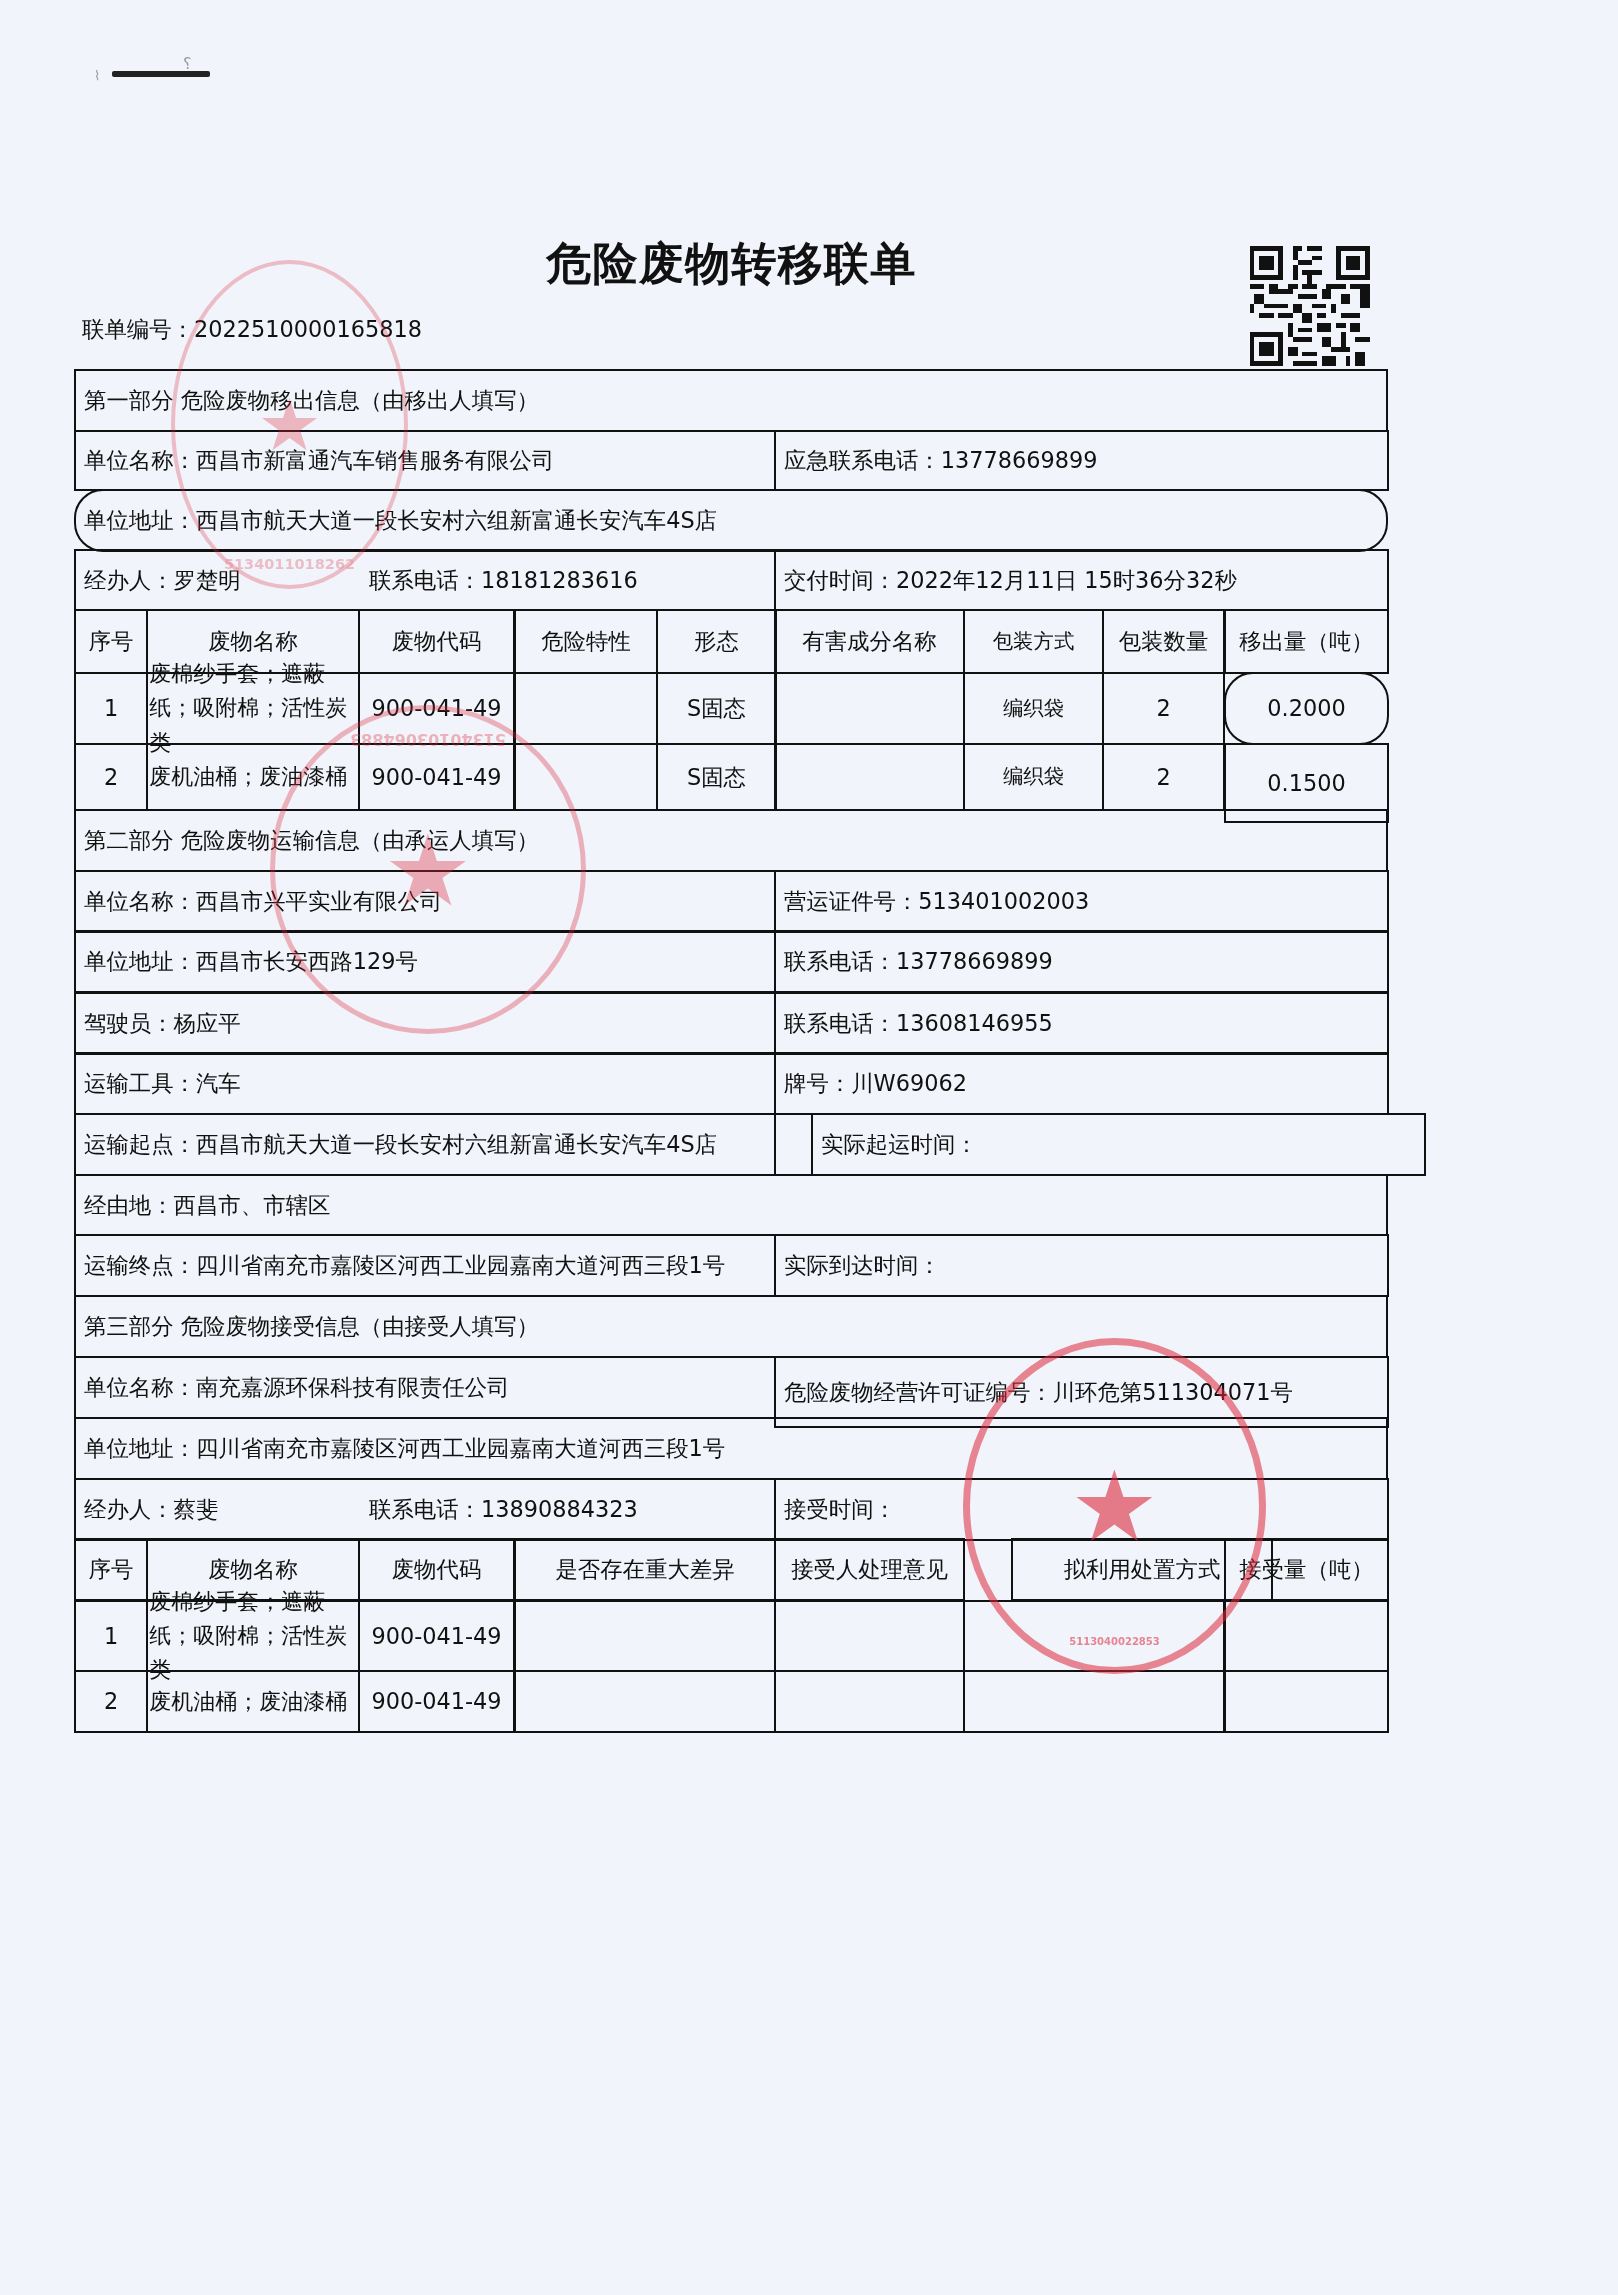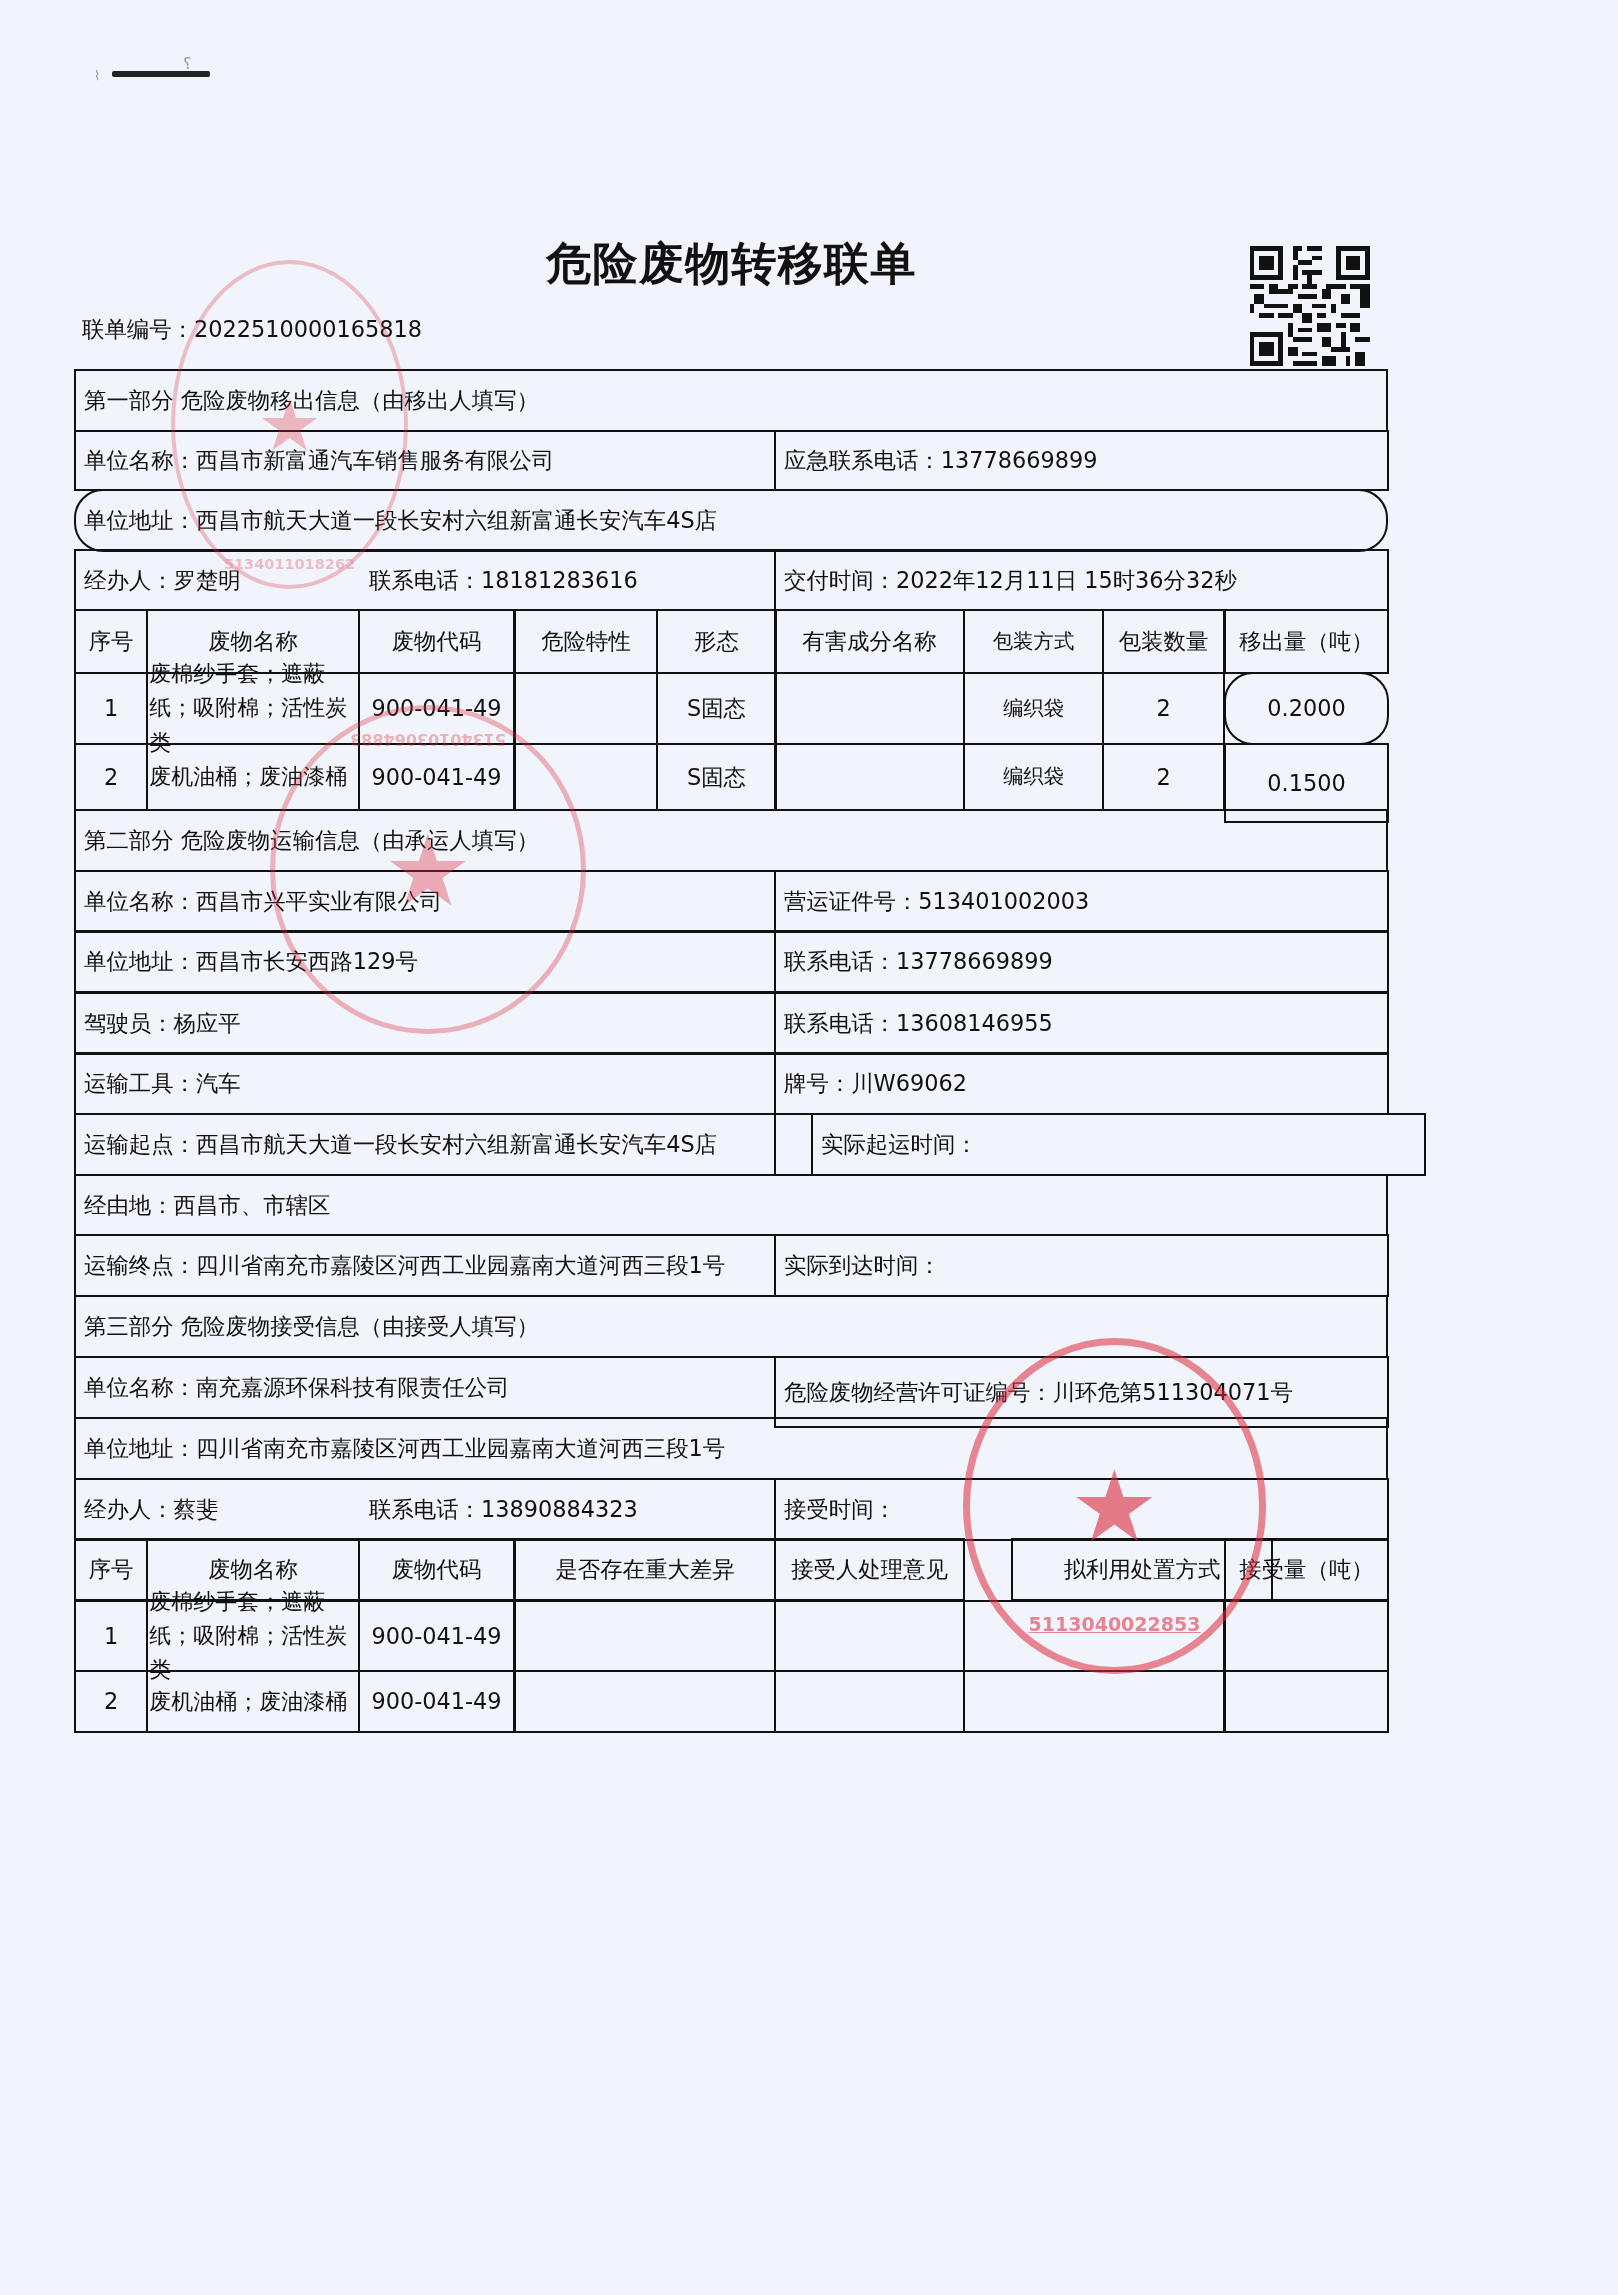--- a/index.html
+++ b/index.html
@@ -210,15 +210,15 @@
 <div class="stamp" style="left:171px;top:260px;width:237px;height:329px;border-width:4.6px;opacity:0.5;">
   <div class="star" style="font-size:72px;">★</div>
   <div class="ring-text" style="bottom:13px;font-size:14.5px;">5134011018262</div>
 </div>
 <div class="stamp" style="left:270px;top:705px;width:316px;height:329px;border-width:5.3px;opacity:0.6;">
   <div class="star">★</div>
   <div class="ring-text" style="top:20px;font-size:16px;transform:rotate(180deg);">5134010306488​3</div>
 </div>
 <div class="stamp" style="left:963px;top:1338px;width:303px;height:336px;border-width:7.2px;">
   <div class="star">★</div>
-  <div class="ring-text" style="bottom:32px;font-size:19px;text-decoration:underline;">5113040022853</div>
+  <div class="ring-text" style="bottom:20px;font-size:10px;">5113040022853</div>
 </div>
 
 
 </body></html>

